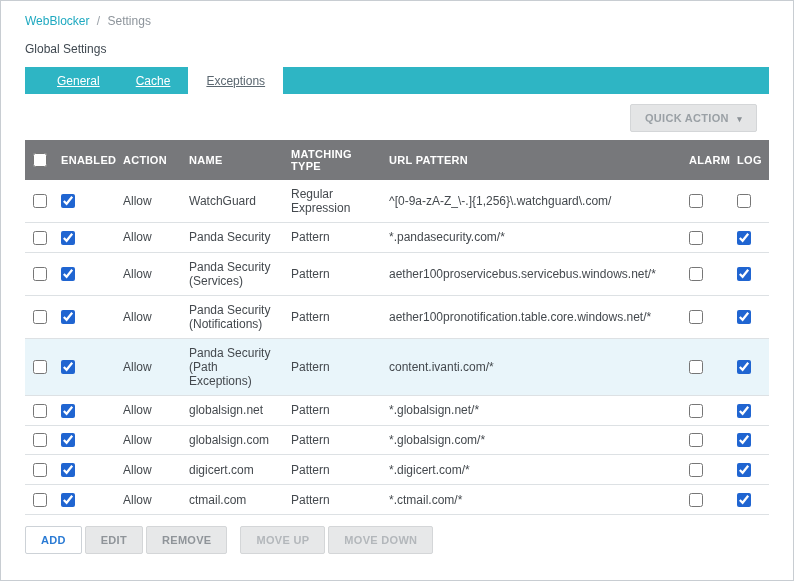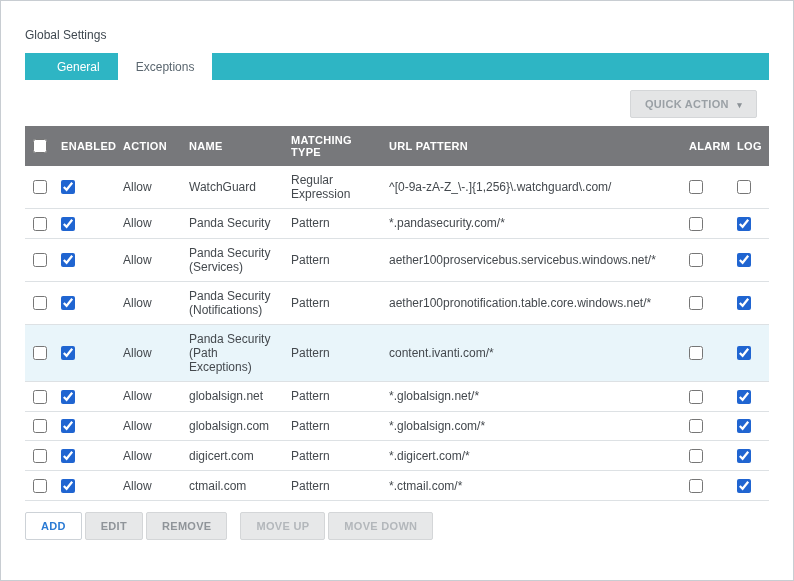--- a/index.html
+++ b/index.html
@@ -27,20 +27,21 @@
   .tabbar {
     background: #2eb5c4;
     display: flex; align-items: stretch;
     height: 27px; padding-left: 14px;
   }
   .tab {
     color: #fff; font-size: 12px;
     padding: 10px 18px;
     display: flex; align-items: center;
     cursor: pointer;
+    text-decoration: underline;
   }
   .tab.active { background: #ffffff; color: #5b6770; }
 
   .description {
     font-size: 12px; color: #3f4850;
     margin: 12px 0 10px 0;
     line-height: 1.45;
   }
 
   .quick-action-row { display: flex; justify-content: flex-end; margin: 10px 12px 8px 0; }
@@ -101,25 +102,31 @@
     background: #ffffff; color: #2b7bd4; border-color: #cdd2d7;
   }
   .footer-actions .btn.muted { color: #b3b7bb; }
   .footer-actions .gap { width: 10px; }
 </style>
 </head>
 <body>
 
 <div class="page">
 
+  <div class="breadcrumb">
+    <span class="crumb-root">WebBlocker</span>
+    <span class="crumb-sep">/</span>
+    <span class="crumb-current">Settings</span>
+  </div>
 
   <h1 class="page-title">Global Settings</h1>
 
   <div class="tabbar">
     <div class="tab">General</div>
+    <div class="tab">Cache</div>
     <div class="tab active">Exceptions</div>
   </div>
 
 
   <div class="quick-action-row">
     <button class="quick-action-btn">
       <span>QUICK ACTION</span>
       <span class="caret">▾</span>
     </button>
   </div>

